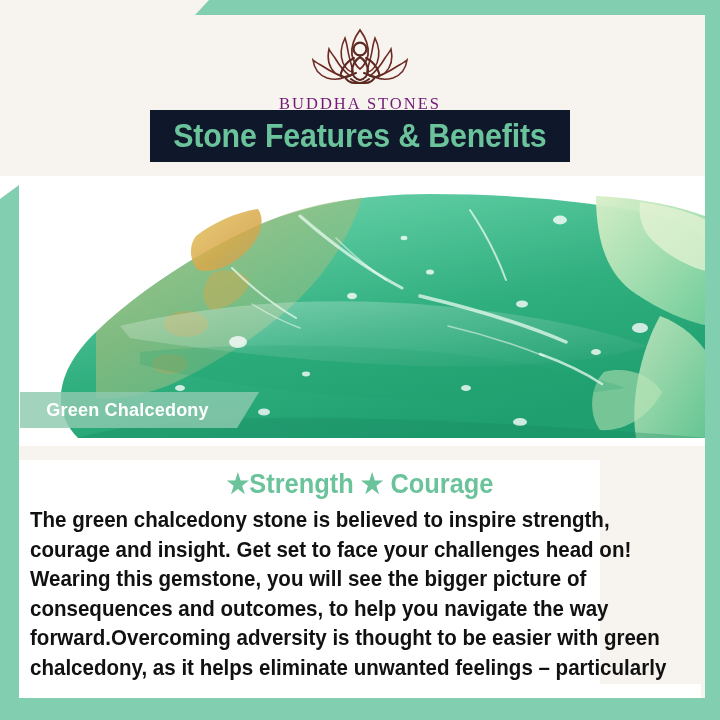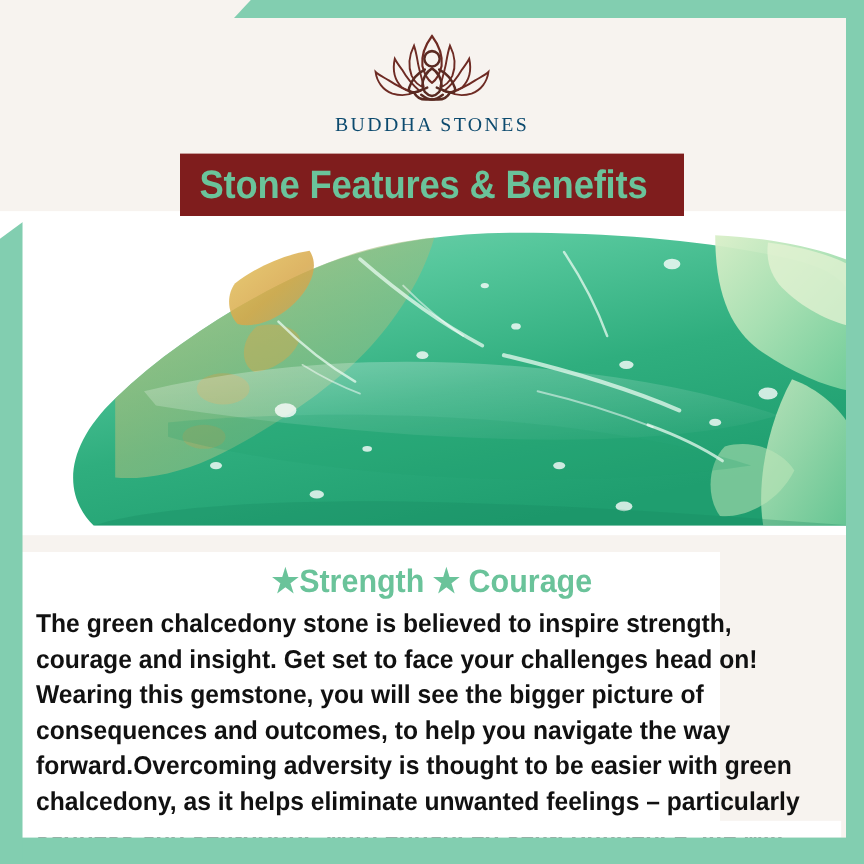--- a/index.html
+++ b/index.html
@@ -60,28 +60,28 @@
   .logo-wrap {
     position:absolute; top:22px; left:0; width:720px;
     display:flex; flex-direction:column; align-items:center;
     z-index:3;
   }
   .logo-mark { width:150px; height:68px; }
   .logo-text {
     margin-top:4px;
     font-family:"Liberation Serif", serif;
     font-size:16.5px; letter-spacing:2.0px;
-    color:#0c4a6e; font-weight:400;
+    color:#701a75; font-weight:400;
   }
 
   
   .title-band {
-    position:absolute; top:128px; left:150px; width:420px; height:52px;
-    background:#7f1d1d; z-index:4;
-    display:flex; align-items:center; 
+    position:absolute; top:110px; left:150px; width:420px; height:52px;
+    background:#0f172a; z-index:4;
+    display:flex; align-items:center; justify-content:center;
   }
   .title-band .title {
     font-family:"Liberation Sans Narrow","Liberation Sans", sans-serif;
     font-weight:bold;
     font-size:33px;
     letter-spacing:-0.2px;
     color:#6AC39A;
     transform:scaleX(0.92);
     white-space:nowrap;
   }
@@ -251,20 +251,23 @@
         <ellipse cx="180" cy="212" rx="5" ry="3"></ellipse>
         <ellipse cx="640" cy="152" rx="8" ry="5"></ellipse>
         <ellipse cx="404" cy="62" rx="3.4" ry="2.2"></ellipse>
         <ellipse cx="264" cy="236" rx="6" ry="3.4"></ellipse>
         <ellipse cx="520" cy="246" rx="7" ry="4"></ellipse>
       </g>
 
       <path d="M78 262 C120 248 220 240 340 242 C460 244 580 252 710 262 Z" fill="#17895F" opacity="0.30"></path>
     </svg>
 
+    <div class="photo-caption">
+      <span>Green Chalcedony</span>
+    </div>
   </div>
 
   <div class="body-area">
     <div class="cream-strip"></div>
     <div class="keywords">★Strength ★ Courage</div>
     <div class="paragraph">The green chalcedony stone is believed to inspire strength, courage and insight. Get set to face your challenges head on! Wearing this gemstone, you will see the bigger picture of consequences and outcomes, to help you navigate the way forward.Overcoming adversity is thought to be easier with green chalcedony, as it helps eliminate unwanted feelings – particularly sadness and self-doubt. With enhanced self-confidence, life will feel more balanced.</div>
   </div>
 
   <div class="frame-top"></div>
   <div class="frame-right"></div>

